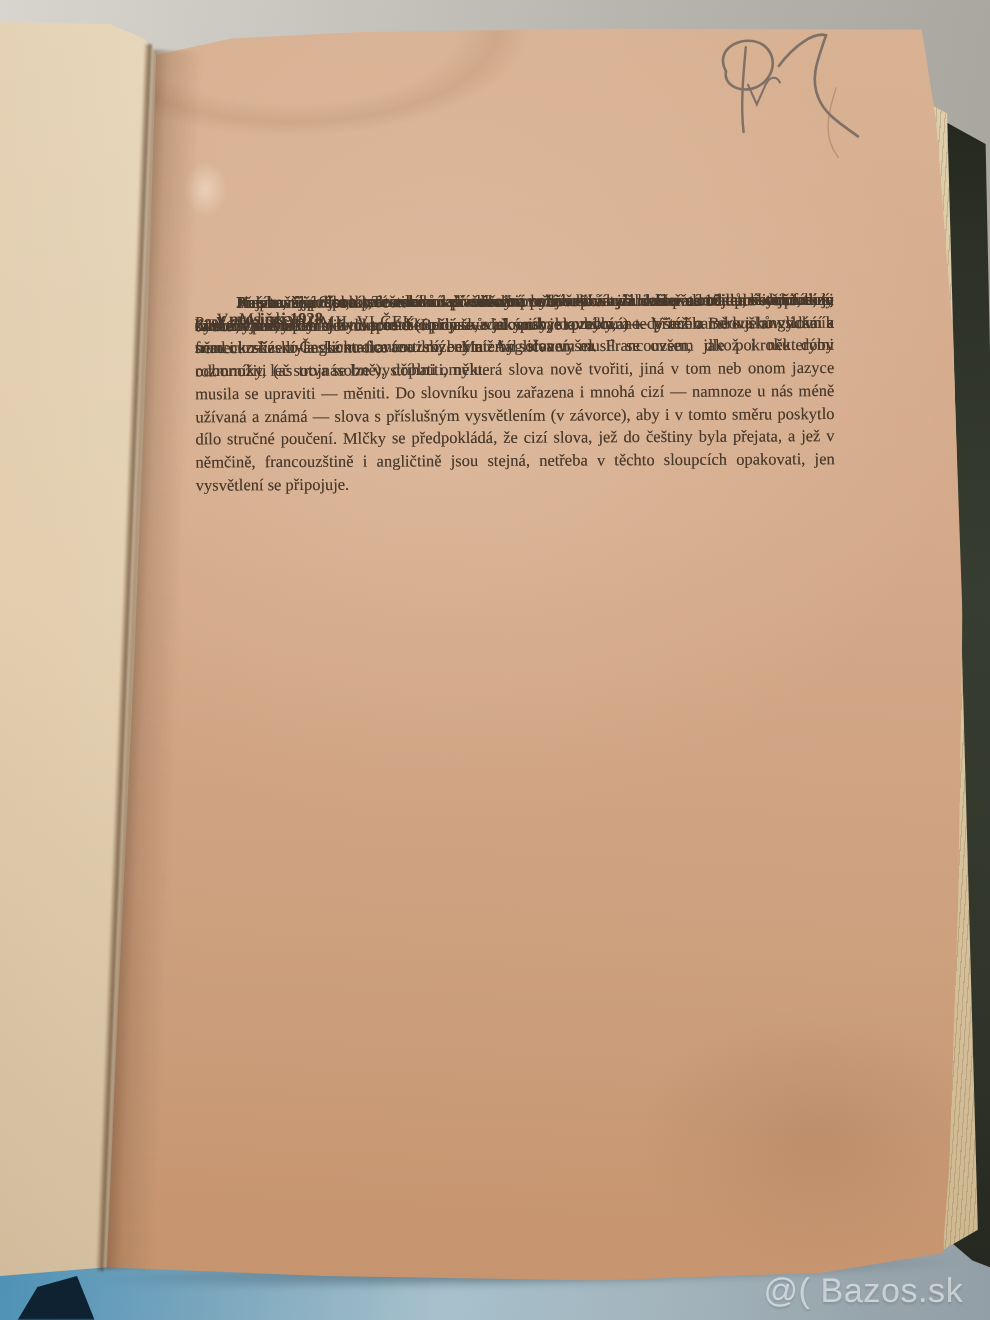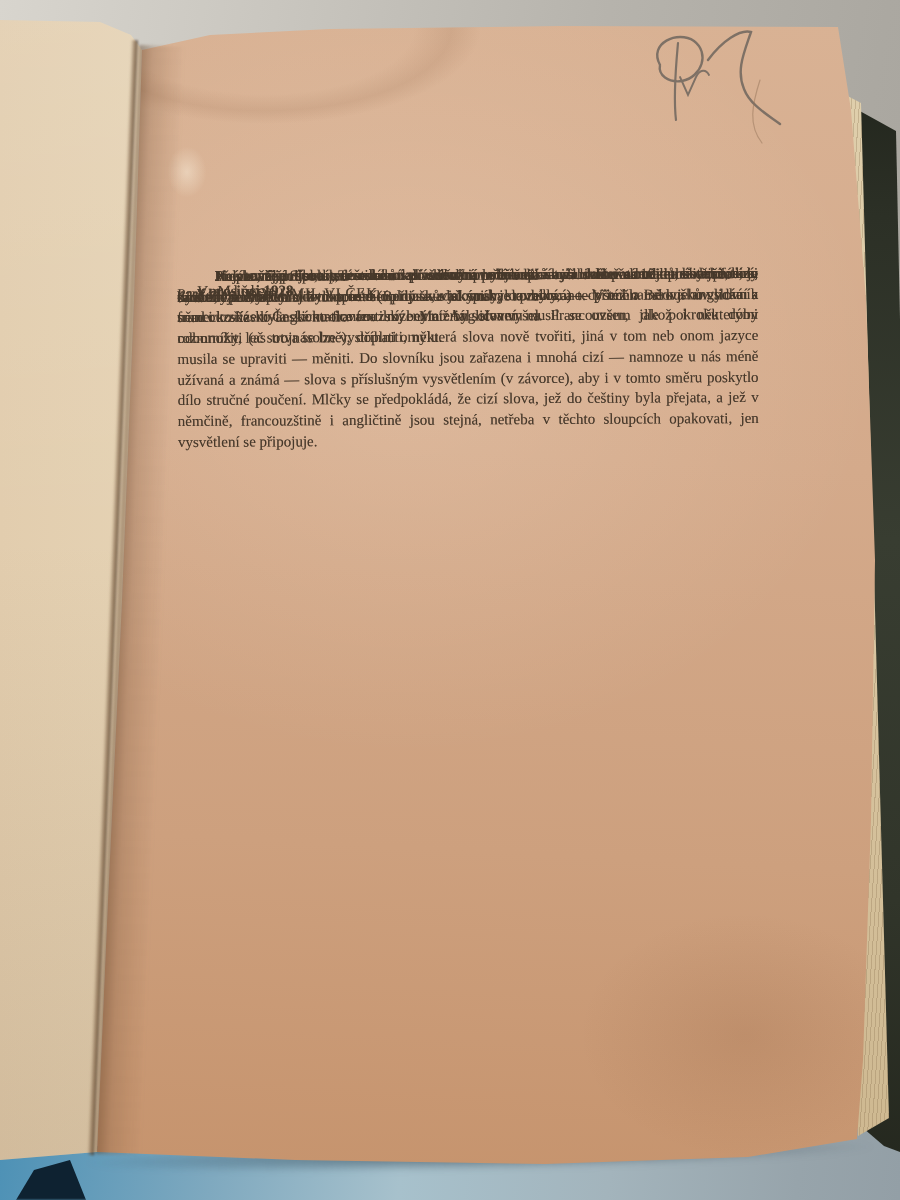--- a/index.html
+++ b/index.html
@@ -145,14 +145,15 @@
     <p>Přes to, že práce tomuto slovníku věnovaná byla veliká a zabrala přes 10 let, netroufám si tvrditi, že by byl již naprosto úplný — ač snaha ta byla. — Všechna slova anglická a francouzská byla kontrolována rozeným Angličanem a Francouzem, jakož i některými odborníky, leč sotva se lze vystříhati omylu.</p>
     <p>Jména všech spolupracovníků s příslušným poděkováním budou uvedena na konci tohoto díla.</p>
     <p>Propouštěje Slovník do rukou naší odborné veřejnosti — jíž hlavně sloužiti má — prosím, by s tím pochopením bylo toto dílo přijato, s jakým bylo pracováno.</p>
     <span class="dateline">
         <span class="place">V Mlčky,</span>
         <span class="ddate">v prosinci 1928.</span>
       </span>
     <span class="signature">Prof. Ing. BOHUMIL VLČEK.</span>
   </div>
 
+  <div class="watermark">@( Bazos.sk</div>
 
 </div>
 
 </body></html>

